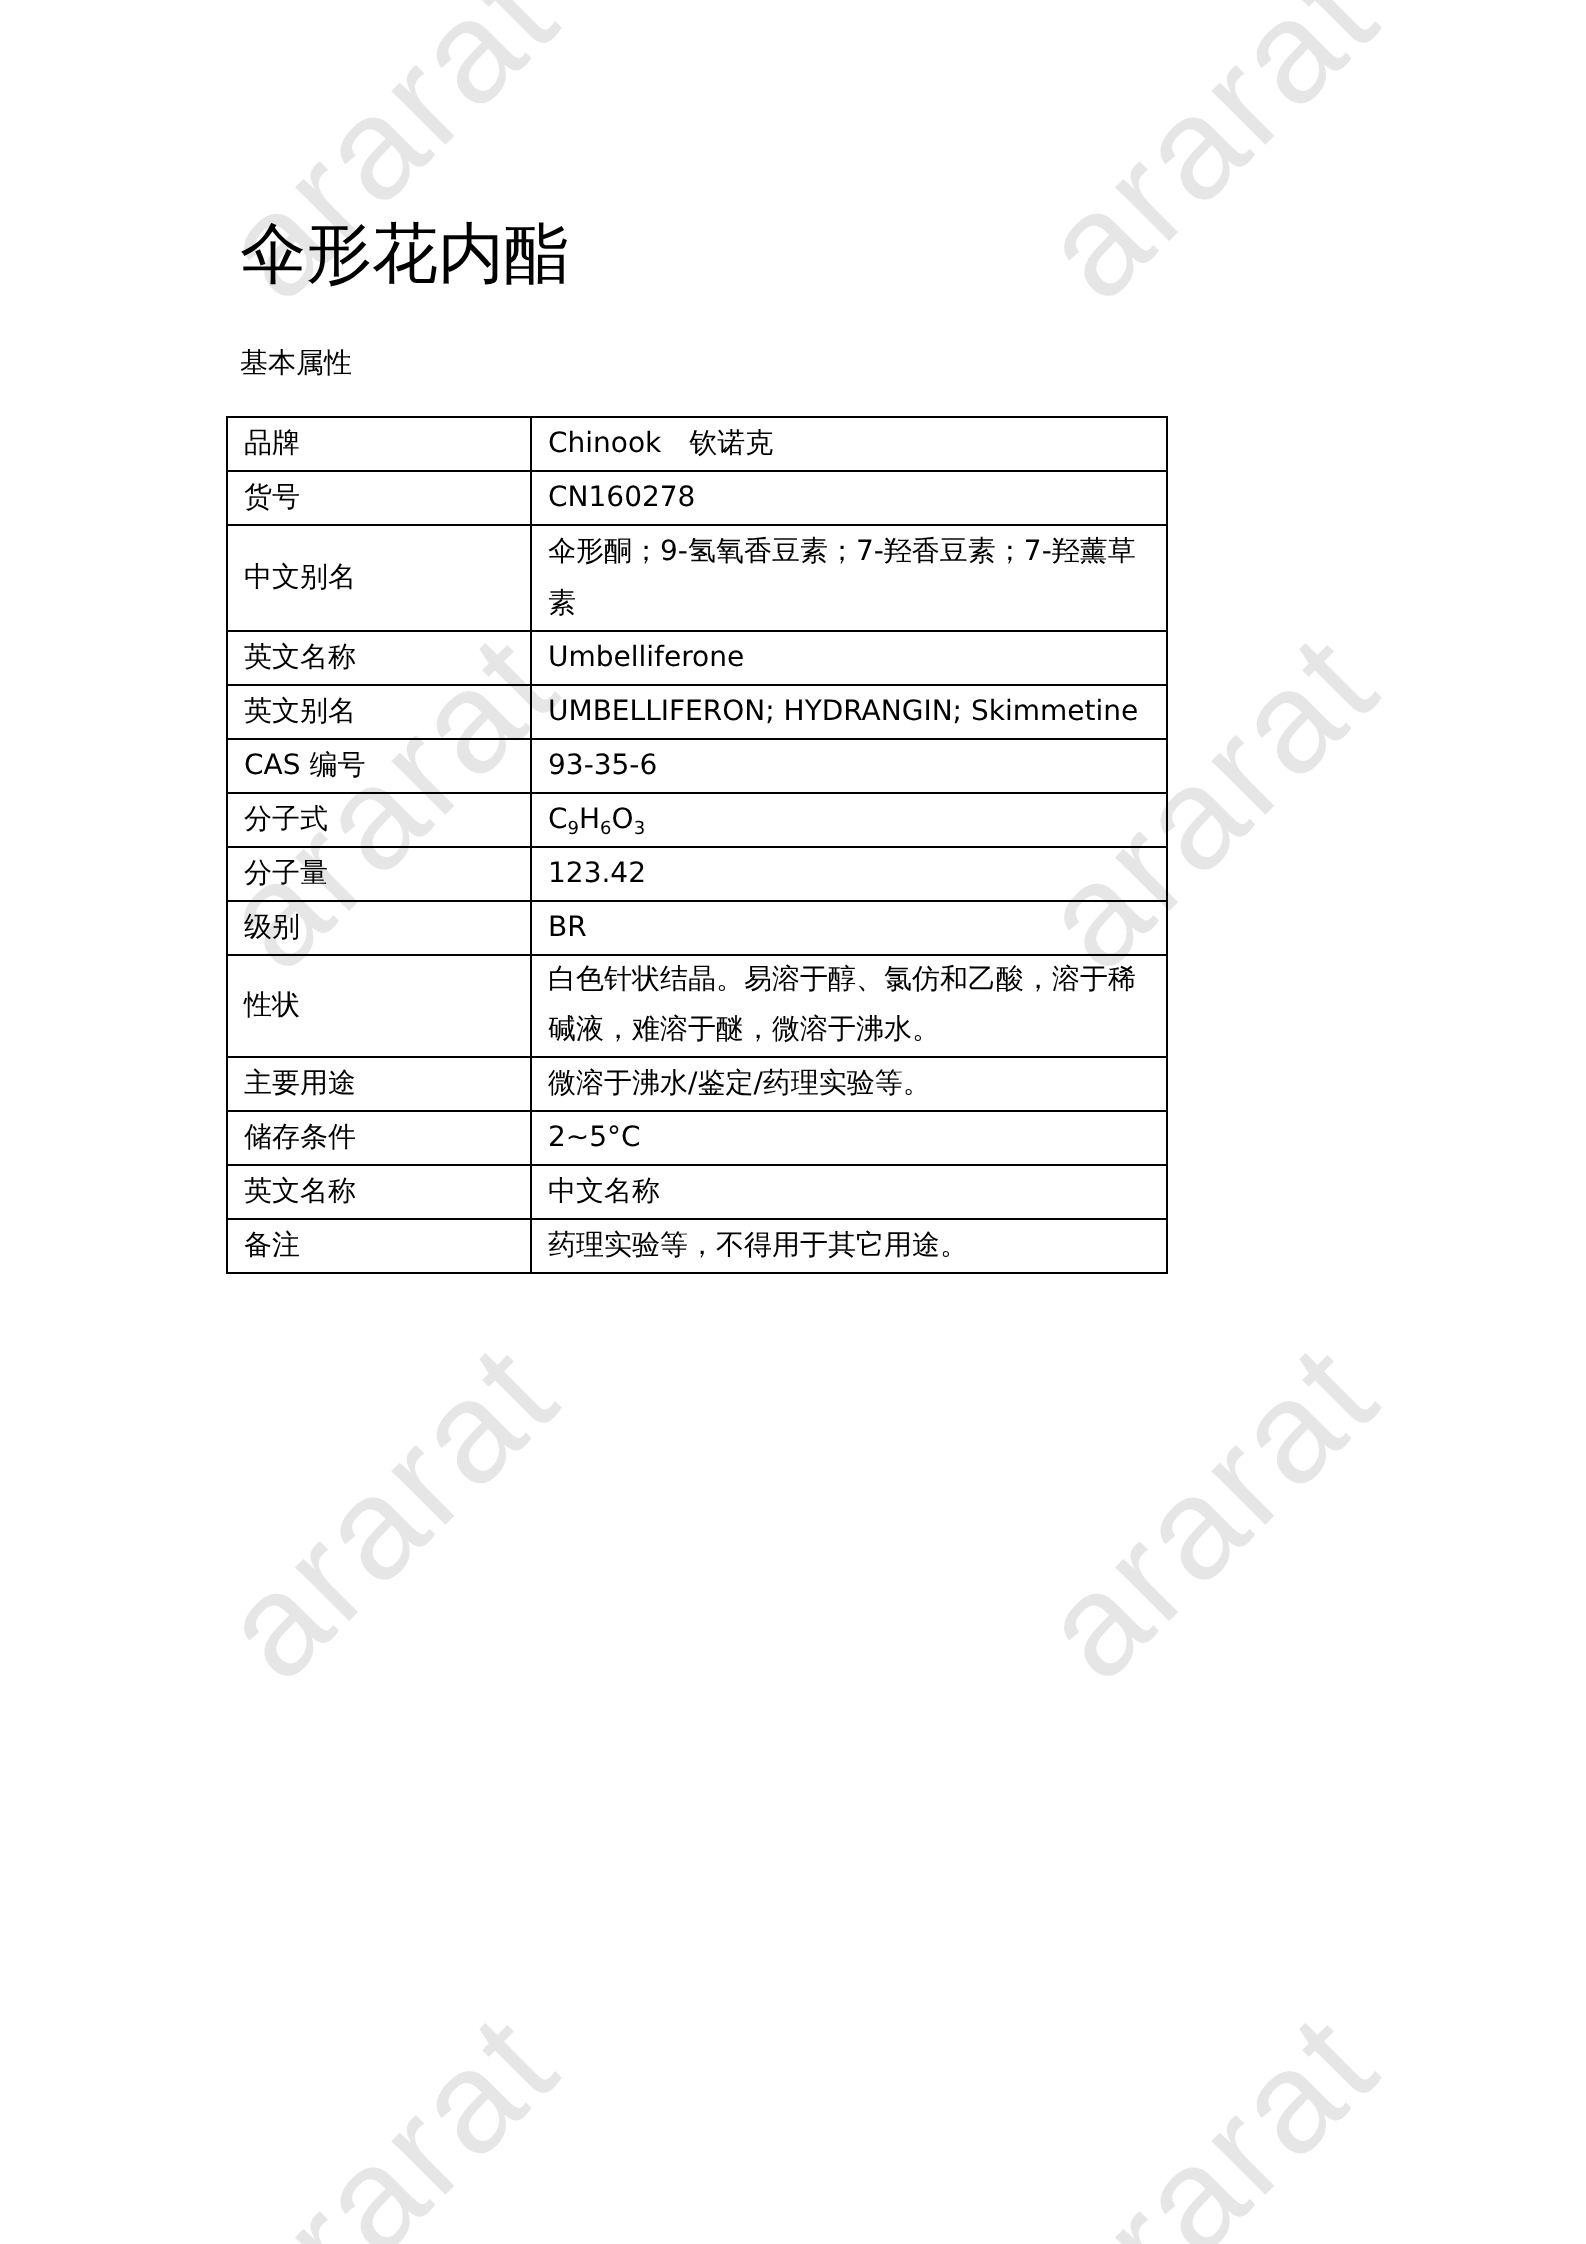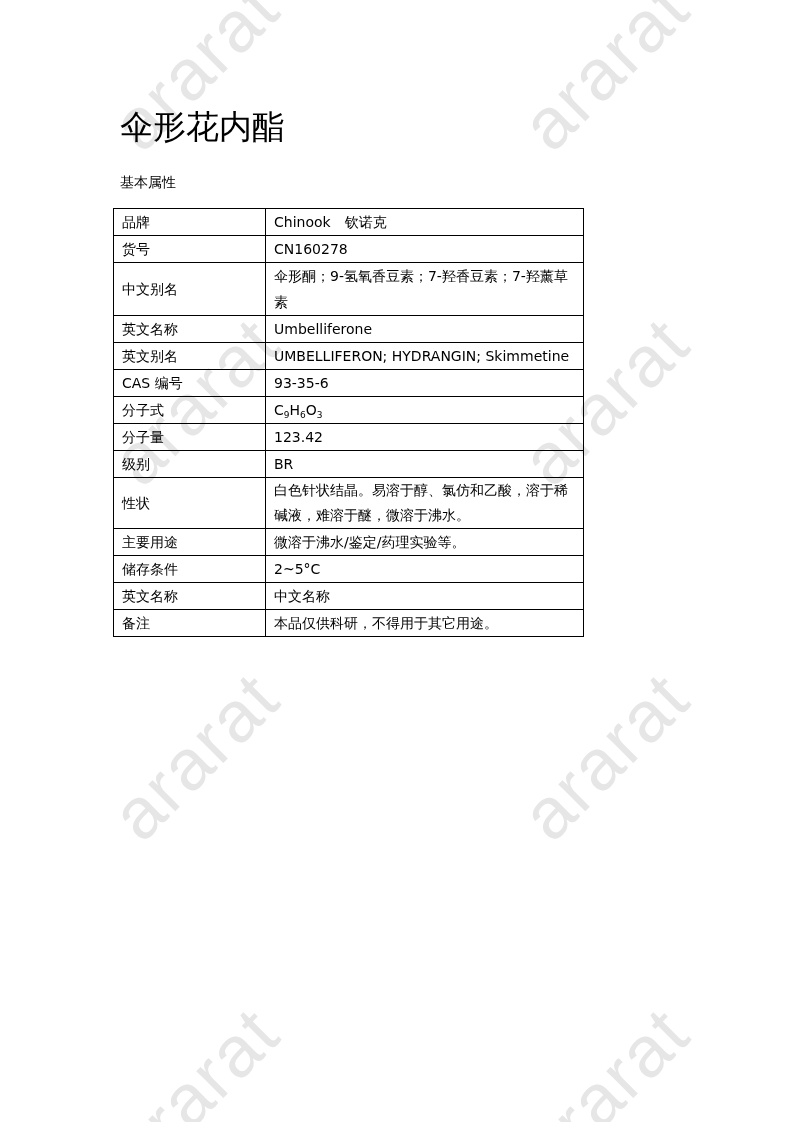--- a/index.html
+++ b/index.html
@@ -141,16 +141,16 @@
     <tr>
       <td class="label">储存条件</td>
       <td class="value">2~5°C</td>
     </tr>
     <tr>
       <td class="label">英文名称</td>
       <td class="value">中文名称</td>
     </tr>
     <tr>
       <td class="label">备注</td>
-      <td class="value">本品仅供科研，不得用于其它用途。</td>
+      <td class="value">药理实验等，不得用于其它用途。</td>
     </tr>
   </tbody>
 </table>
 
 </body></html>

